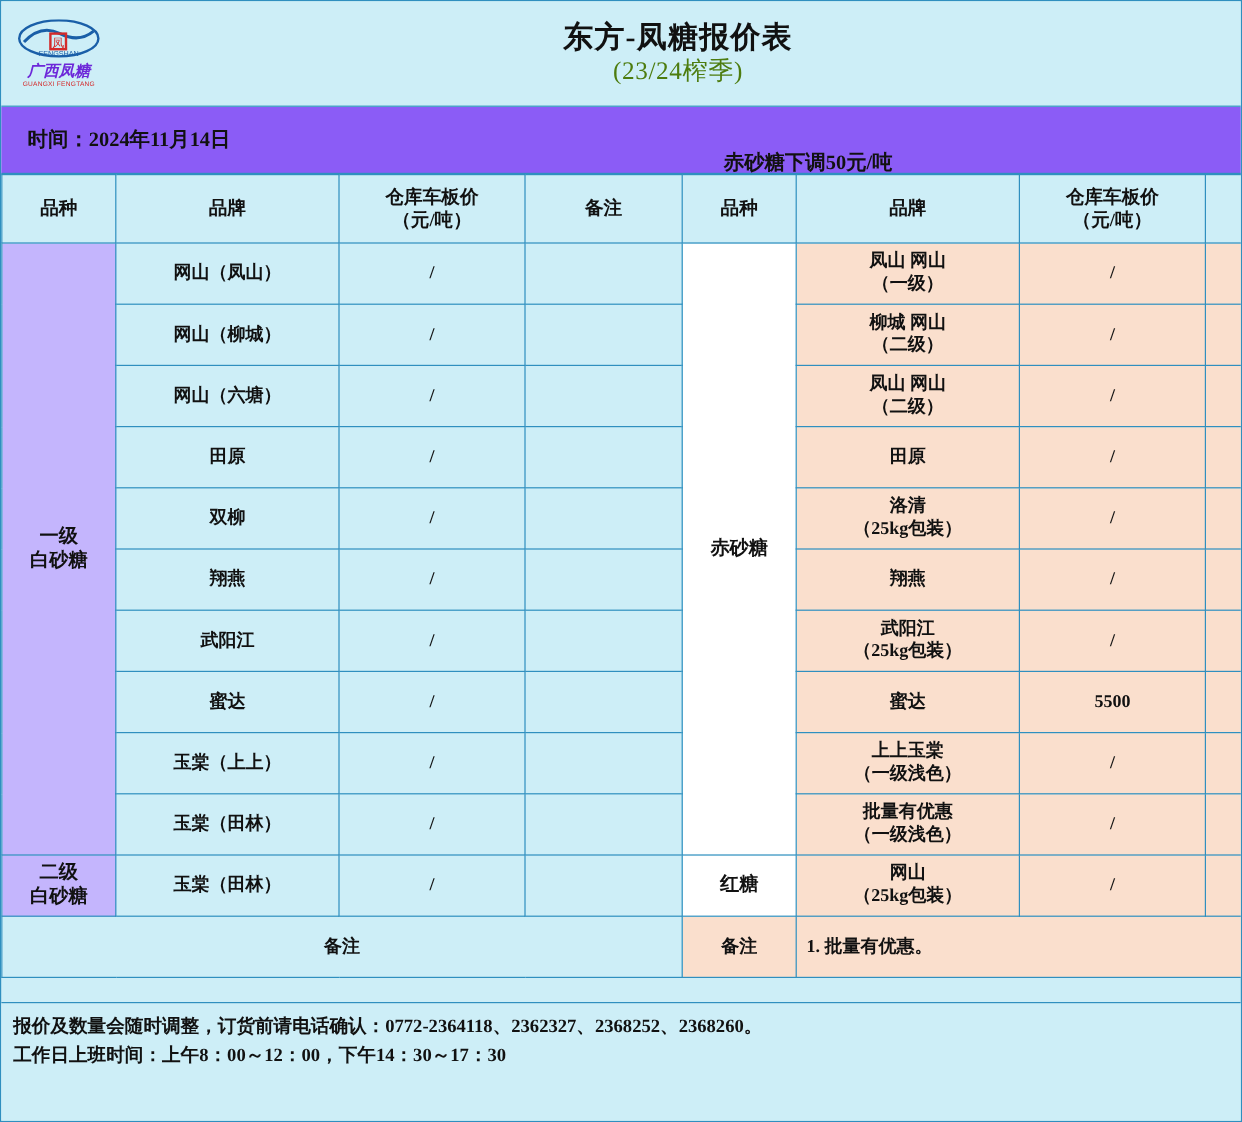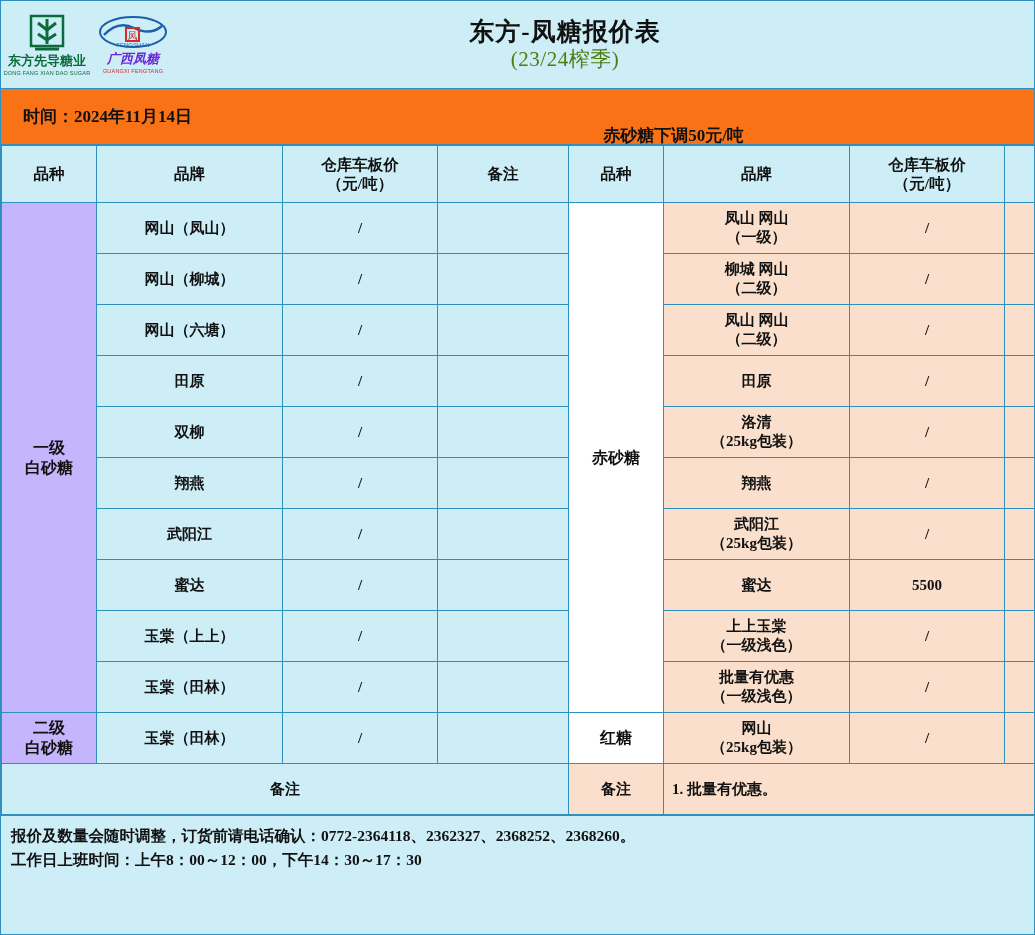--- a/index.html
+++ b/index.html
@@ -41,21 +41,21 @@
   .logo-b .logo-en{color:#d42a2a;}
   .title-wrap{
     flex:1;text-align:center;line-height:1.18;
     margin-left:-80px;
   }
   .title-main{font-size:25px;font-weight:bold;color:#111;letter-spacing:1px;}
   .title-sub{font-size:21px;color:#4d7c0f;letter-spacing:.5px;}
 
   
   .infobar{
-    height:56px;background:#f97316;
+    height:56px;background:#8b5cf6;
     display:flex;align-items:center;
     border-bottom:1px solid #2f8fbf;
     box-sizing:border-box;
     font-size:17px;font-weight:bold;color:#111;
   }
   .infobar .c1{width:330px;padding-left:22px;box-sizing:border-box;}
   .infobar .c2{width:330px;text-align:center;}
   .infobar .c3{flex:1;text-align:center;padding-right:18px;box-sizing:border-box;margin-top:37px;}
 
   
@@ -88,40 +88,30 @@
   .remark-row td{height:44px;}
   .remark-text{text-align:left;padding-left:8px;font-size:15px;}
   .footer{
     flex:1;
     background:#cdeef7;
     border-top:1px solid #2f8fbf;
     box-sizing:border-box;
     padding:8px 26px 0 10px;
     font-size:15.5px;font-weight:bold;color:#111;
     line-height:1.55;
+    margin-top:20px;
   }
 </style>
 </head>
 <body>
 
 <div class="sheet">
 
   <div class="header">
     <div class="logos">
-      <div class="logo-a">
-        <svg class="mark" viewBox="0 0 36 38">
-          <rect x="2" y="2" width="32" height="30" fill="none" stroke="#0b6b3a" stroke-width="2.5"></rect>
-          <path d="M18 5 L18 30" stroke="#0b6b3a" stroke-width="3"></path>
-          <path d="M9 9 L18 16 L27 9" stroke="#0b6b3a" stroke-width="3" fill="none"></path>
-          <path d="M9 20 L18 26 L27 20" stroke="#0b6b3a" stroke-width="3" fill="none"></path>
-          <rect x="6" y="33.5" width="24" height="3" fill="#0b6b3a"></rect>
-        </svg>
-        <div class="logo-cn">东方先导糖业</div>
-        <div class="logo-en">DONG FANG XIAN DAO SUGAR</div>
-      </div>
       <div class="logo-b">
         <svg class="mark" viewBox="0 0 70 34">
           <ellipse cx="35" cy="16" rx="33" ry="15" fill="none" stroke="#1a5fa8" stroke-width="2"></ellipse>
           <path d="M6 19 Q20 4 36 12 Q52 20 64 10" fill="none" stroke="#1a5fa8" stroke-width="2.5"></path>
           <rect x="28" y="12" width="13" height="13" fill="none" stroke="#d42a2a" stroke-width="2"></rect>
           <text x="34.5" y="23" font-size="10" fill="#d42a2a" text-anchor="middle" font-family="Liberation Serif, serif">凤</text>
           <text x="35" y="31" font-size="6" fill="#1a5fa8" text-anchor="middle" font-family="Liberation Sans, sans-serif">FENGSHAN</text>
         </svg>
         <div class="logo-cn">广西凤糖</div>
         <div class="logo-en">GUANGXI FENGTANG</div>

